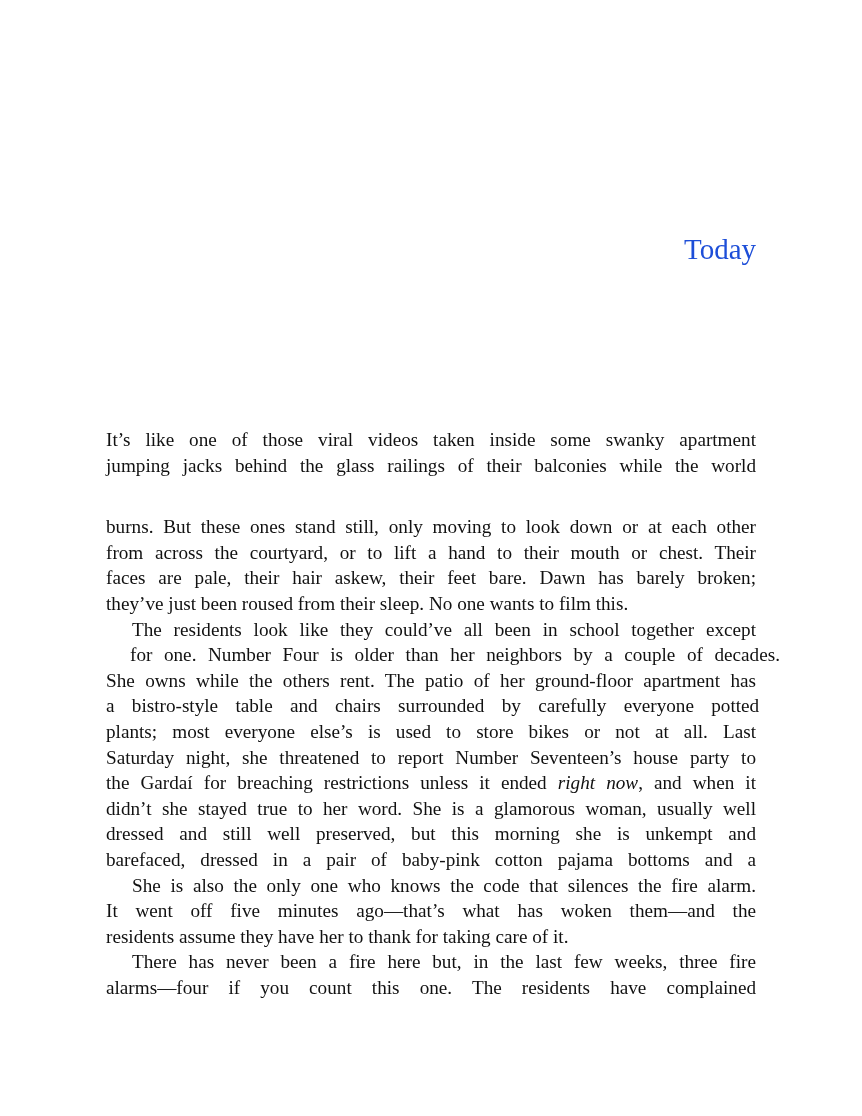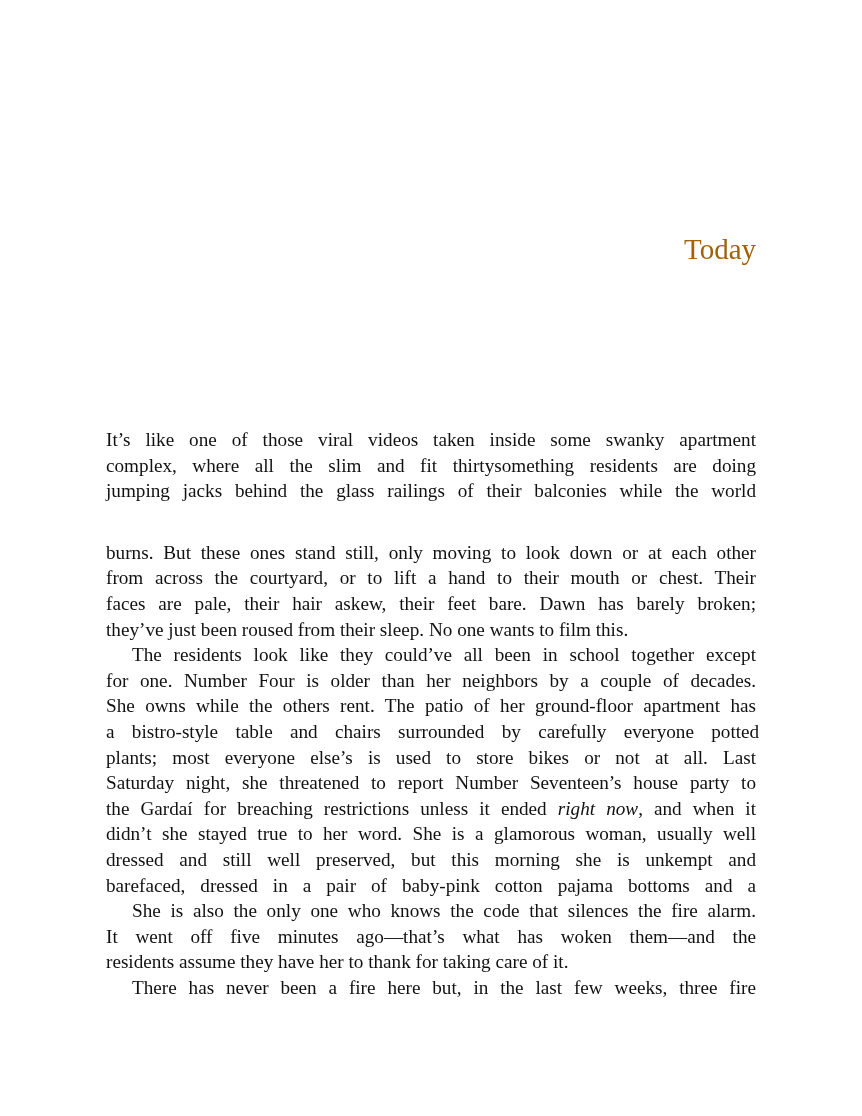--- a/index.html
+++ b/index.html
@@ -16,21 +16,21 @@
       color: #111111;
     }
     .chapter-title {
       position: absolute;
       right: 106px;
       top: 231px;
       font-size: 29px;
       line-height: 36px;
       font-weight: normal;
       margin: 0;
-      color: #a16207;
+      color: #1d4ed8;
     }
     .body-text {
       position: absolute;
       left: 106px;
       top: 427px;
       width: 650px;
       font-size: 19.2px;
       line-height: 25.6px;
     }
     .line {
@@ -53,41 +53,41 @@
   </style>
 </head>
 <body>
 
 <main>
   <h1 class="chapter-title">Today</h1>
 
   <div class="body-text" id="body-text">
       <div>
         <span class="line" style="display: block; width: auto; word-spacing: 10.1151px;">It’s like one of those viral videos taken inside some swanky apartment</span>
-        <span class="line" style="display: block; width: auto; word-spacing: 10.7016px;">complex, where all the slim and fit thirtysomething residents are doing</span>
         <span class="line" style="display: block; width: auto; word-spacing: 7.98295px;">jumping jacks behind the glass railings of their balconies while the world</span>
         <span class="line" style="display: block; width: auto; word-spacing: 5.01228px; margin-top: 36px;">burns. But these ones stand still, only moving to look down or at each other</span>
         <span class="line" style="display: block; width: auto; word-spacing: 6.87165px;">from across the courtyard, or to lift a hand to their mouth or chest. Their</span>
         <span class="line" style="display: block; width: auto; word-spacing: 8.05599px;">faces are pale, their hair askew, their feet bare. Dawn has barely broken;</span>
         <span class="line last">they’ve just been roused from their sleep. No one wants to film this.</span>
       </div>
       <div>
         <span class="line indent" style="display: block; width: auto; word-spacing: 6.98153px;">The residents look like they could’ve all been in school together except</span>
-        <span class="line" style="display: block; width: auto; word-spacing: 6.75841px;">for one. Number Four is older than her neighbors by a couple of decades.</span>
+        <span class="line" style="display: block; width: auto; word-spacing: 6.75841px; margin-left: 24px;">for one. Number Four is older than her neighbors by a couple of decades.</span>
         <span class="line" style="display: block; width: auto; word-spacing: 5.57292px;">She owns while the others rent. The patio of her ground-floor apartment has</span>
         <span class="line" style="display: block; width: auto; word-spacing: 12.4896px;">a bistro-style table and chairs surrounded by carefully everyone potted</span>
         <span class="line" style="display: block; width: auto; word-spacing: 10.3197px;">plants; most everyone else’s is used to store bikes or not at all. Last</span>
         <span class="line" style="display: block; width: auto; word-spacing: 6.97344px;">Saturday night, she threatened to report Number Seventeen’s house party to</span>
         <span class="line" style="display: block; width: auto; word-spacing: 6.2513px;"><span>the Gardaí for breaching restrictions unless it ended </span><em>right now</em><span>, and when it</span></span>
         <span class="line" style="display: block; width: auto; word-spacing: 5.63221px;">didn’t she stayed true to her word. She is a glamorous woman, usually well</span>
         <span class="line" style="display: block; width: auto; word-spacing: 10.9361px;">dressed and still well preserved, but this morning she is unkempt and</span>
         <span class="line" style="display: block; width: auto; word-spacing: 10.1705px;">barefaced, dressed in a pair of baby-pink cotton pajama bottoms and a</span>
       </div>
       <div>
         <span class="line indent" style="display: block; width: auto; word-spacing: 4.87388px;">She is also the only one who knows the code that silences the fire alarm.</span>
         <span class="line" style="display: block; width: auto; word-spacing: 12.9203px;">It went off five minutes ago—that’s what has woken them—and the</span>
         <span class="line last">residents assume they have her to thank for taking care of it.</span>
       </div>
       <div>
         <span class="line indent" style="display: block; width: auto; word-spacing: 7.05134px;">There has never been a fire here but, in the last few weeks, three fire</span>
+        <span class="line" style="display: block; width: auto; word-spacing: 15.3056px;">alarms—four if you count this one. The residents have complained</span>
       </div>
     </div>
 </main>
 
 </body></html>

